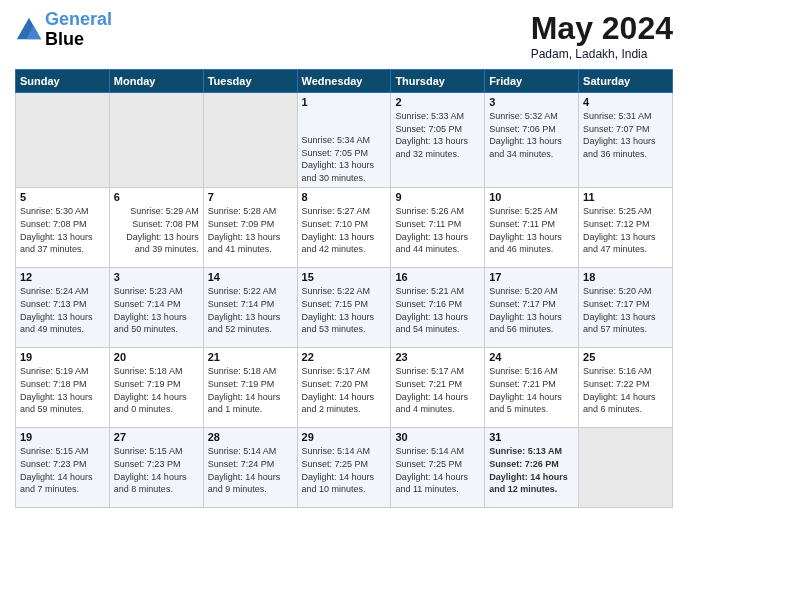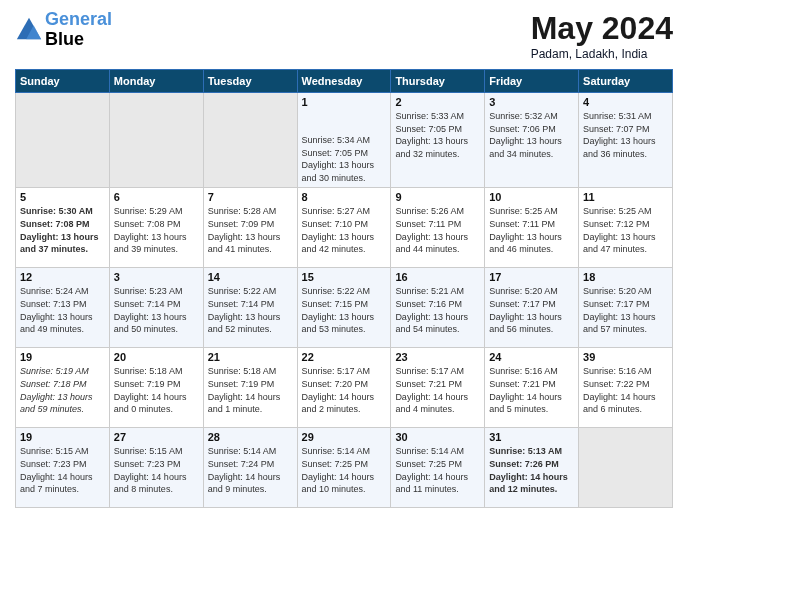--- a/index.html
+++ b/index.html
@@ -158,28 +158,28 @@
             <span class="day-number">4</span>
             <div class="day-info" style="white-space: pre-line;">Sunrise: 5:31 AM
 Sunset: 7:07 PM
 Daylight: 13 hours
 and 36 minutes.</div>
           </td>
         </tr>
         <tr>
           <td>
             <span class="day-number">5</span>
-            <div class="day-info" style="white-space: pre-line; font-weight: bold;">Sunrise: 5:30 AM
+            <div class="day-info" style="white-space: pre-line;">Sunrise: 5:30 AM
 Sunset: 7:08 PM
 Daylight: 13 hours
 and 37 minutes.</div>
           </td>
           <td>
             <span class="day-number">6</span>
-            <div class="day-info" style="white-space: pre-line;">Sunrise: 5:29 AM
+            <div class="day-info" style="white-space: pre-line; text-align: right;">Sunrise: 5:29 AM
 Sunset: 7:08 PM
 Daylight: 13 hours
 and 39 minutes.</div>
           </td>
           <td>
             <span class="day-number">7</span>
             <div class="day-info" style="white-space: pre-line;">Sunrise: 5:28 AM
 Sunset: 7:09 PM
 Daylight: 13 hours
 and 41 minutes.</div>
@@ -260,21 +260,21 @@
             <span class="day-number">18</span>
             <div class="day-info" style="white-space: pre-line;">Sunrise: 5:20 AM
 Sunset: 7:17 PM
 Daylight: 13 hours
 and 57 minutes.</div>
           </td>
         </tr>
         <tr>
           <td>
             <span class="day-number">19</span>
-            <div class="day-info" style="white-space: pre-line; font-style: italic;">Sunrise: 5:19 AM
+            <div class="day-info" style="white-space: pre-line;">Sunrise: 5:19 AM
 Sunset: 7:18 PM
 Daylight: 13 hours
 and 59 minutes.</div>
           </td>
           <td>
             <span class="day-number">20</span>
             <div class="day-info" style="white-space: pre-line;">Sunrise: 5:18 AM
 Sunset: 7:19 PM
 Daylight: 14 hours
 and 0 minutes.</div>
@@ -301,21 +301,21 @@
 and 4 minutes.</div>
           </td>
           <td>
             <span class="day-number">24</span>
             <div class="day-info" style="white-space: pre-line;">Sunrise: 5:16 AM
 Sunset: 7:21 PM
 Daylight: 14 hours
 and 5 minutes.</div>
           </td>
           <td>
-            <span class="day-number">39</span>
+            <span class="day-number">25</span>
             <div class="day-info" style="white-space: pre-line;">Sunrise: 5:16 AM
 Sunset: 7:22 PM
 Daylight: 14 hours
 and 6 minutes.</div>
           </td>
         </tr>
         <tr>
           <td>
             <span class="day-number">19</span>
             <div class="day-info" style="white-space: pre-line;">Sunrise: 5:15 AM

